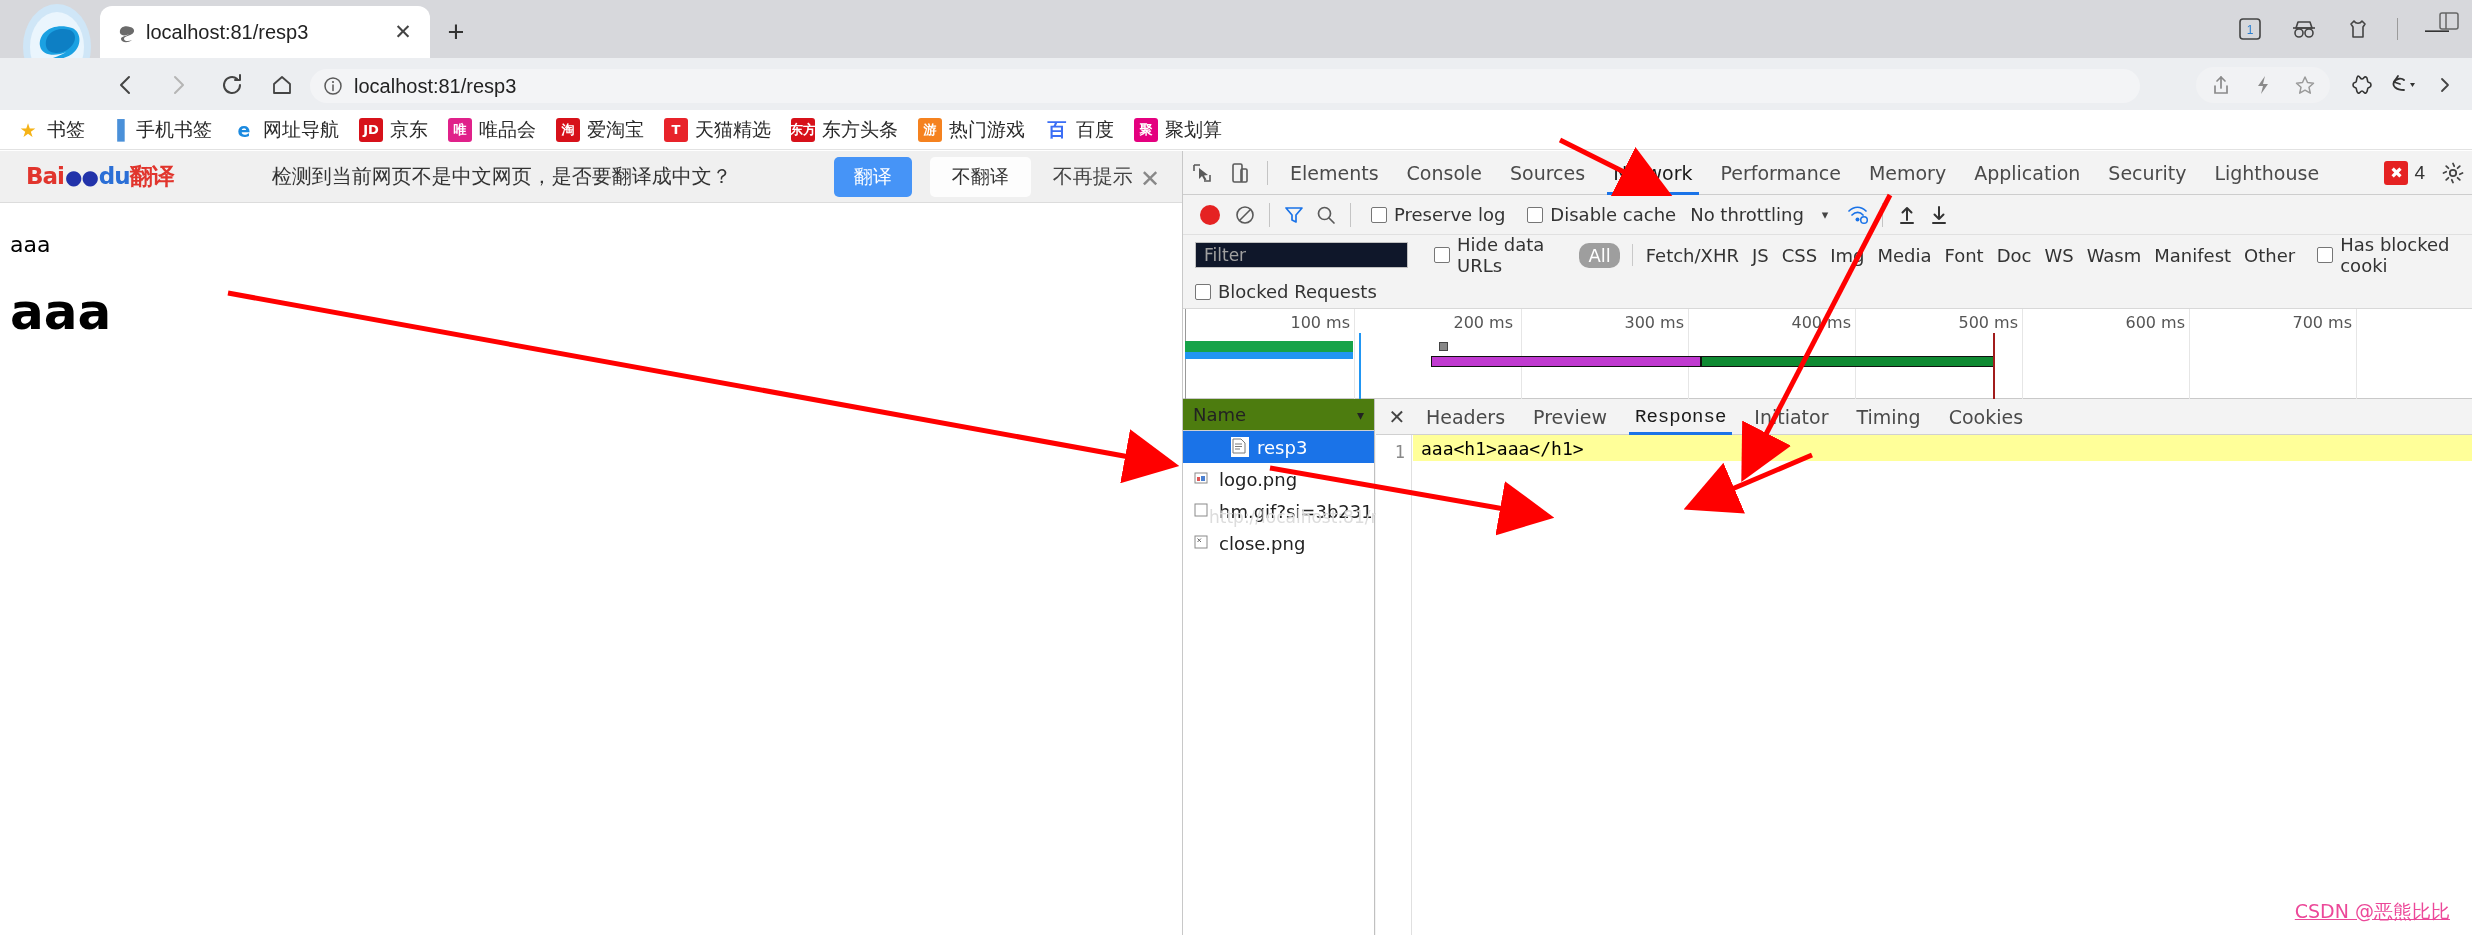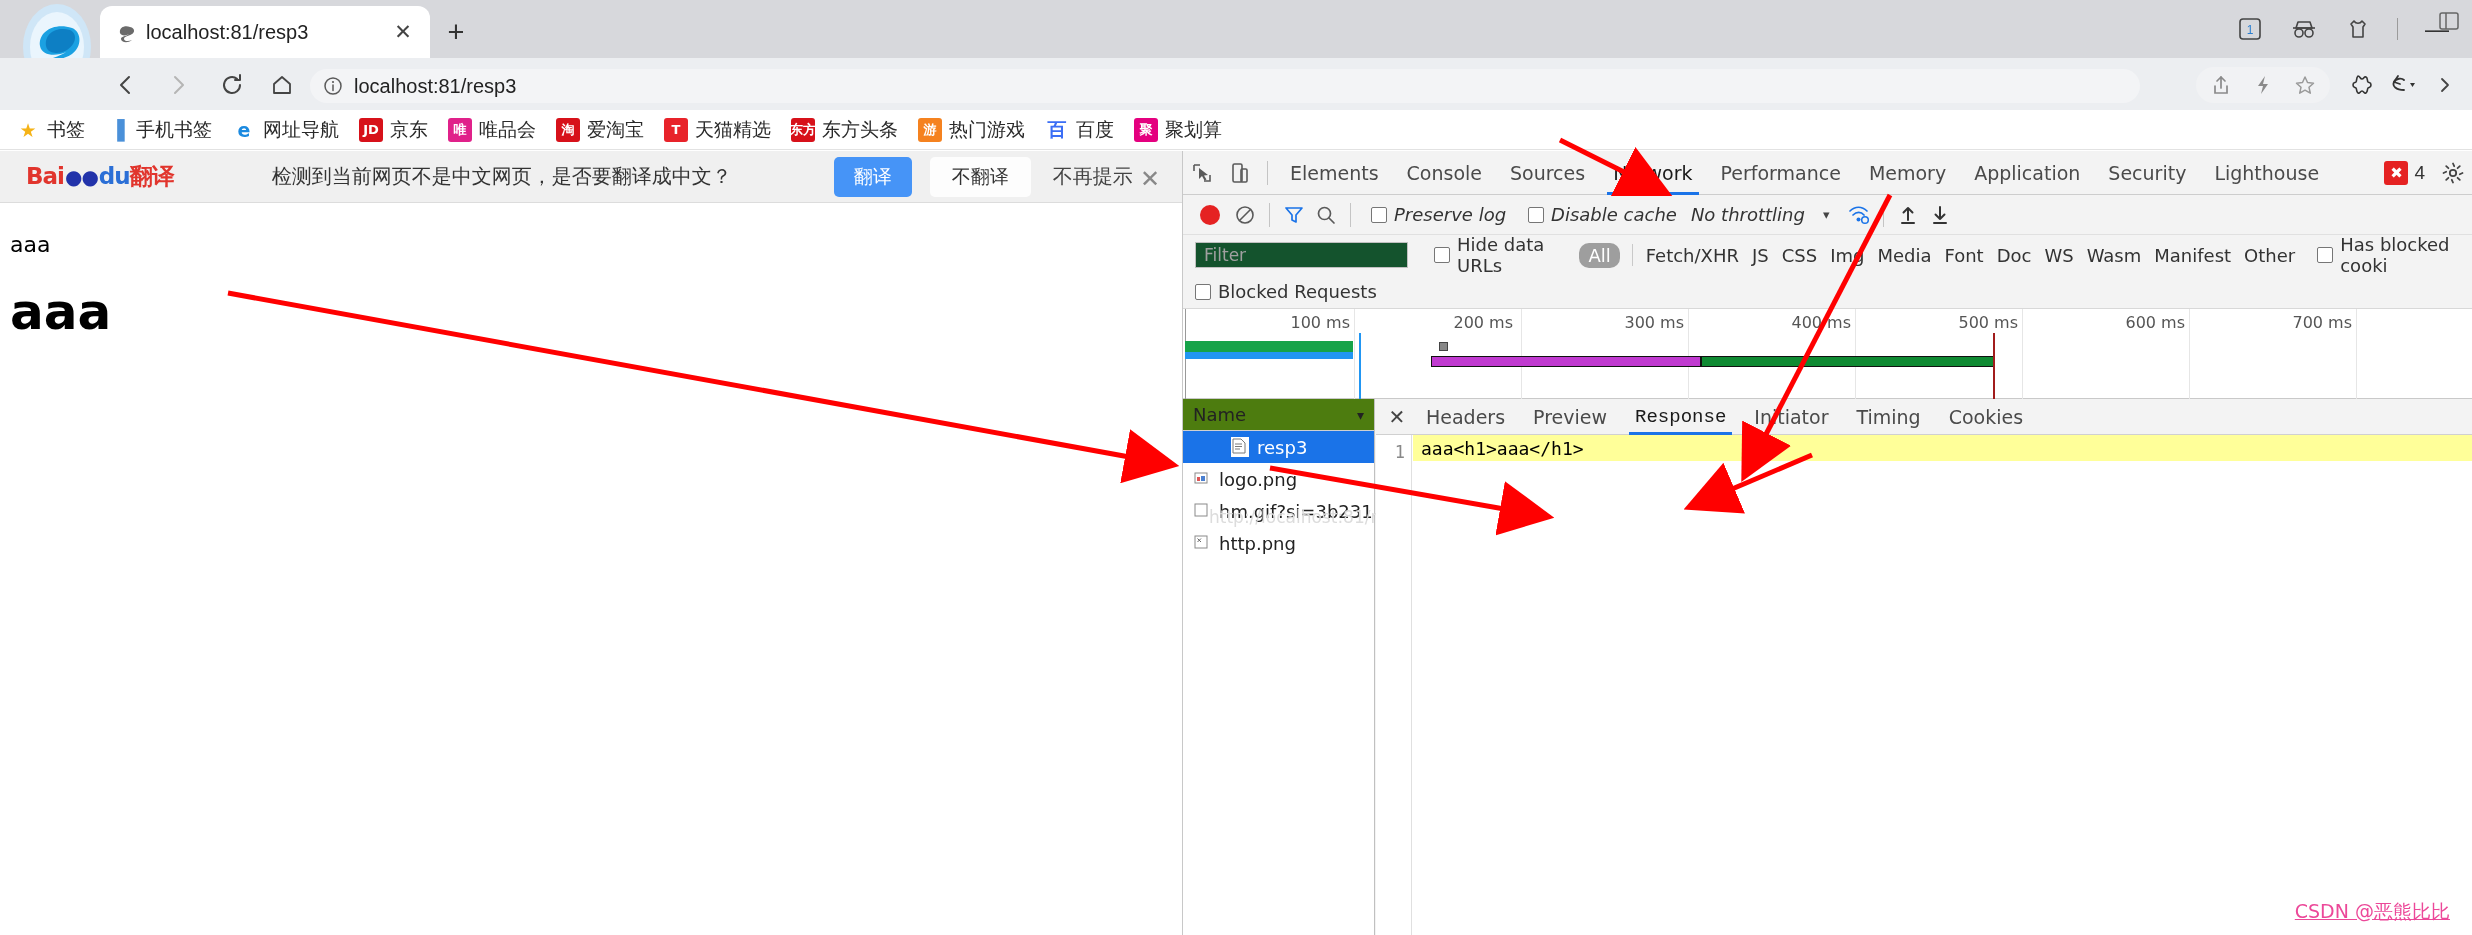--- a/index.html
+++ b/index.html
@@ -171,42 +171,41 @@
     width: 24px; height: 24px; background: #e52222; color: #fff; border-radius: 3px;
     font-size: 15px; display: flex; align-items: center; justify-content: center;
     font-weight: bold;
   }
   .dt-gear { width: 40px; height: 40px; display:flex; align-items:center; justify-content:center; color:#444; }
 
   .dt-toolbar {
     position: absolute; left: 0; top: 44px; width: 1290px; height: 40px;
     display: flex; align-items: center; padding-left: 8px;
     border-bottom: 1px solid #e0e0e0;
-    font-style: italic;
   }
   .rec-dot { width: 20px; height: 20px; border-radius: 50%; background: #e52222; margin: 0 9px; }
   .tb-small {
     width: 32px; height: 32px; display: flex; align-items: center; justify-content: center;
     color: #5a5a5a;
   }
   .chk-row { display: flex; align-items: center; margin-left: 12px; font-size: 18px; color: #333;
     font-family: "DejaVu Sans", sans-serif; }
   .chk {
     width: 16px; height: 16px; border: 1px solid #767676; border-radius: 2px;
     background: #fff; margin-right: 7px; flex: 0 0 16px;
   }
   .throttle { margin-left: 14px; font-size: 18px; color: #333; font-family: "DejaVu Sans", sans-serif; }
   .caret-dn { margin-left: 18px; font-size: 13px; color: #444; }
 
   .dt-filterbar {
     position: absolute; left: 0; top: 84px; width: 1290px; height: 40px;
     display: flex; align-items: center; padding-left: 12px;
   }
   .filter-input {
-    width: 250px; height: 26px; background: #14532d; border: 1px solid #c0c0c0;
+    width: 250px; height: 26px; background: #0f172a; border: 1px solid #c0c0c0;
     display: flex; align-items: center; padding: 0 8px;
     font-size: 17px; color: #a0a0a0; font-family: "DejaVu Sans", sans-serif;
   }
   .ftype {
     margin-left: 13px; font-size: 18px; color: #333; font-family: "DejaVu Sans", sans-serif;
   }
   .ftype.all {
     background: #9e9e9e; color: #fff; border-radius: 10px; padding: 2px 9px; margin-left: 10px;
   }
   .fsep { width: 1px; height: 22px; background: #c9c9c9; margin-left: 12px; }
@@ -678,21 +677,21 @@
             <span class="req-ico" style="border: none;"><svg width="16" height="18" viewBox="0 0 16 18">
                 <rect x="2" y="3" width="12" height="12" fill="#fff" stroke="#8a8a8a" stroke-width="1"></rect>
               </svg></span>
             <span>hm.gif?si=3b231847743b9335…</span>
           </div>
           <div class="req-row">
             <span class="req-ico" style="border: none;"><svg width="16" height="18" viewBox="0 0 16 18">
                 <rect x="2" y="3" width="12" height="12" fill="#fff" stroke="#8a8a8a" stroke-width="1"></rect>
                 <path d="M4.5 5.5 L8 9 M8 5.5 L4.5 9" stroke="#666" stroke-width="1"></path>
               </svg></span>
-            <span>http.png</span>
+            <span>close.png</span>
           </div>
         </div>
     </div>
     <div class="tooltip-url">http://localhost:81/resp3</div>
 
     <div class="detail-pane">
       <div class="detail-tabbar">
         <div class="dclose">✕</div>
         <div id="detail-tabs" style="display:flex;align-items:center;">
             <div class="dtab">Headers</div>

